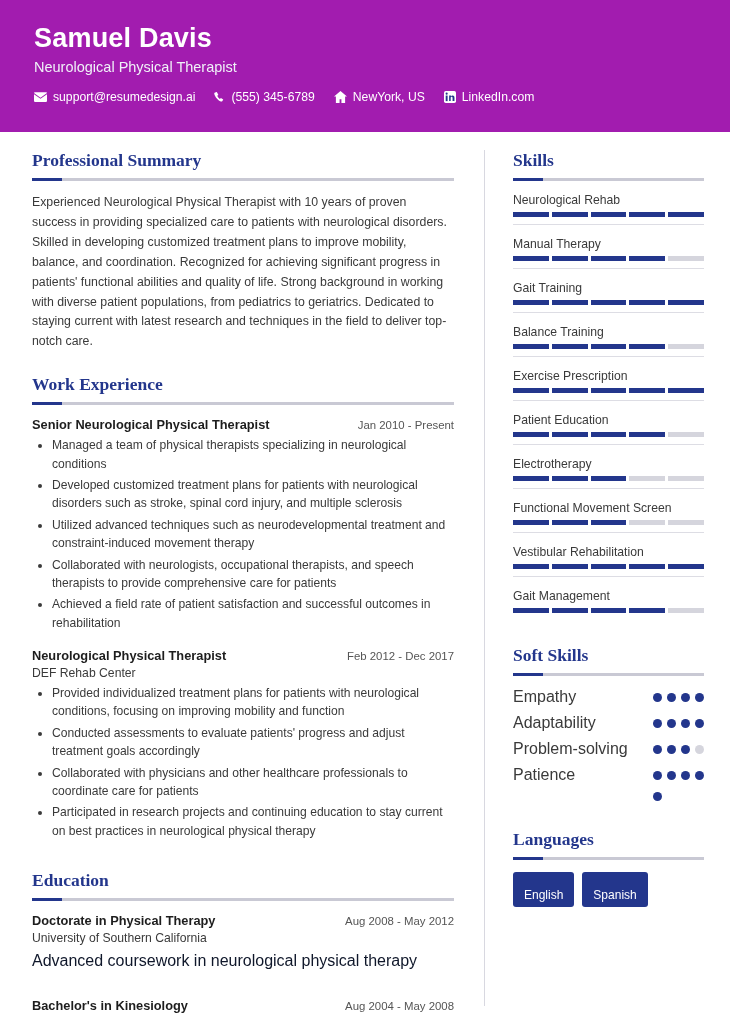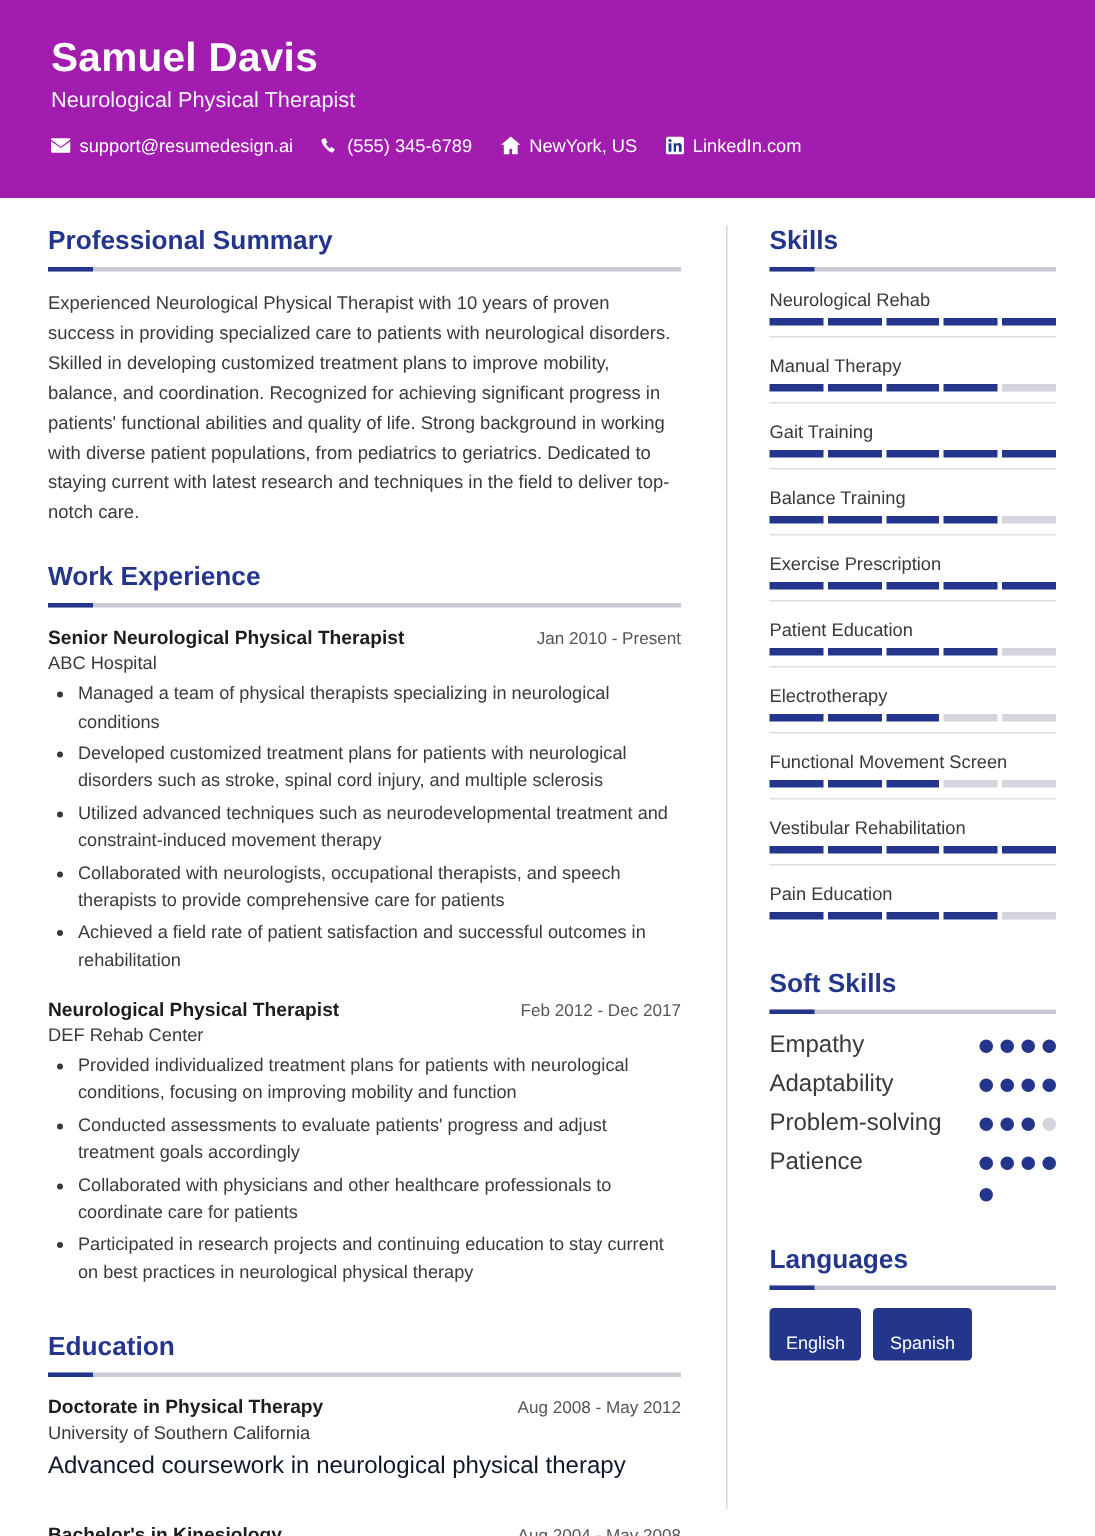--- a/index.html
+++ b/index.html
@@ -69,20 +69,21 @@
     width: 245px;
     padding: 18px 26px 0 28px;
   }
 
   
   .sec-title {
     font-size: 17.5px;
     font-weight: bold;
     color: #23368c;
     margin: 0 0 7px 0;
+    font-family: Liberation Serif, serif;
   }
   .sec-head { margin-bottom: 0; }
   .sec-head .rules { position: relative; height: 3px; width: 100%; background: #c9c9d4; margin-bottom: 12px; }
   .sec-head .rules::before {
     content: "";
     position: absolute; left: 0; top: 0;
     width: 30px; height: 3px; background: #23368c;
   }
 
   
@@ -274,21 +275,20 @@
       <div class="sec-title">Work Experience</div>
       <div class="sec-head">
           <div class="rules"></div>
         </div>
 
       <div class="job">
         <div class="job-head">
           <div class="job-role">Senior Neurological Physical Therapist</div>
           <div class="job-dates">Jan 2010 - Present</div>
         </div>
-        <div class="job-company">ABC Hospital</div>
         <ul class="bullets">
           <li>Managed a team of physical therapists specializing in neurological conditions</li>
           <li>Developed customized treatment plans for patients with neurological disorders such as stroke, spinal cord injury, and multiple sclerosis</li>
           <li>Utilized advanced techniques such as neurodevelopmental treatment and constraint-induced movement therapy</li>
           <li>Collaborated with neurologists, occupational therapists, and speech therapists to provide comprehensive care for patients</li>
           <li>Achieved a field rate of patient satisfaction and successful outcomes in rehabilitation</li>
         </ul>
       </div>
 
       <div class="job">
@@ -438,21 +438,21 @@
             <div class="skill-bar">
               <div class="skill-seg on"></div>
               <div class="skill-seg on"></div>
               <div class="skill-seg on"></div>
               <div class="skill-seg on"></div>
               <div class="skill-seg on"></div>
             </div>
             <div class="skill-sep"></div>
           </div>
           <div class="skill-row">
-            <div class="skill-name">Pain Education</div>
+            <div class="skill-name">Gait Management</div>
             <div class="skill-bar">
               <div class="skill-seg on"></div>
               <div class="skill-seg on"></div>
               <div class="skill-seg on"></div>
               <div class="skill-seg on"></div>
               <div class="skill-seg"></div>
             </div>
           </div>
         </div>
     </div>

